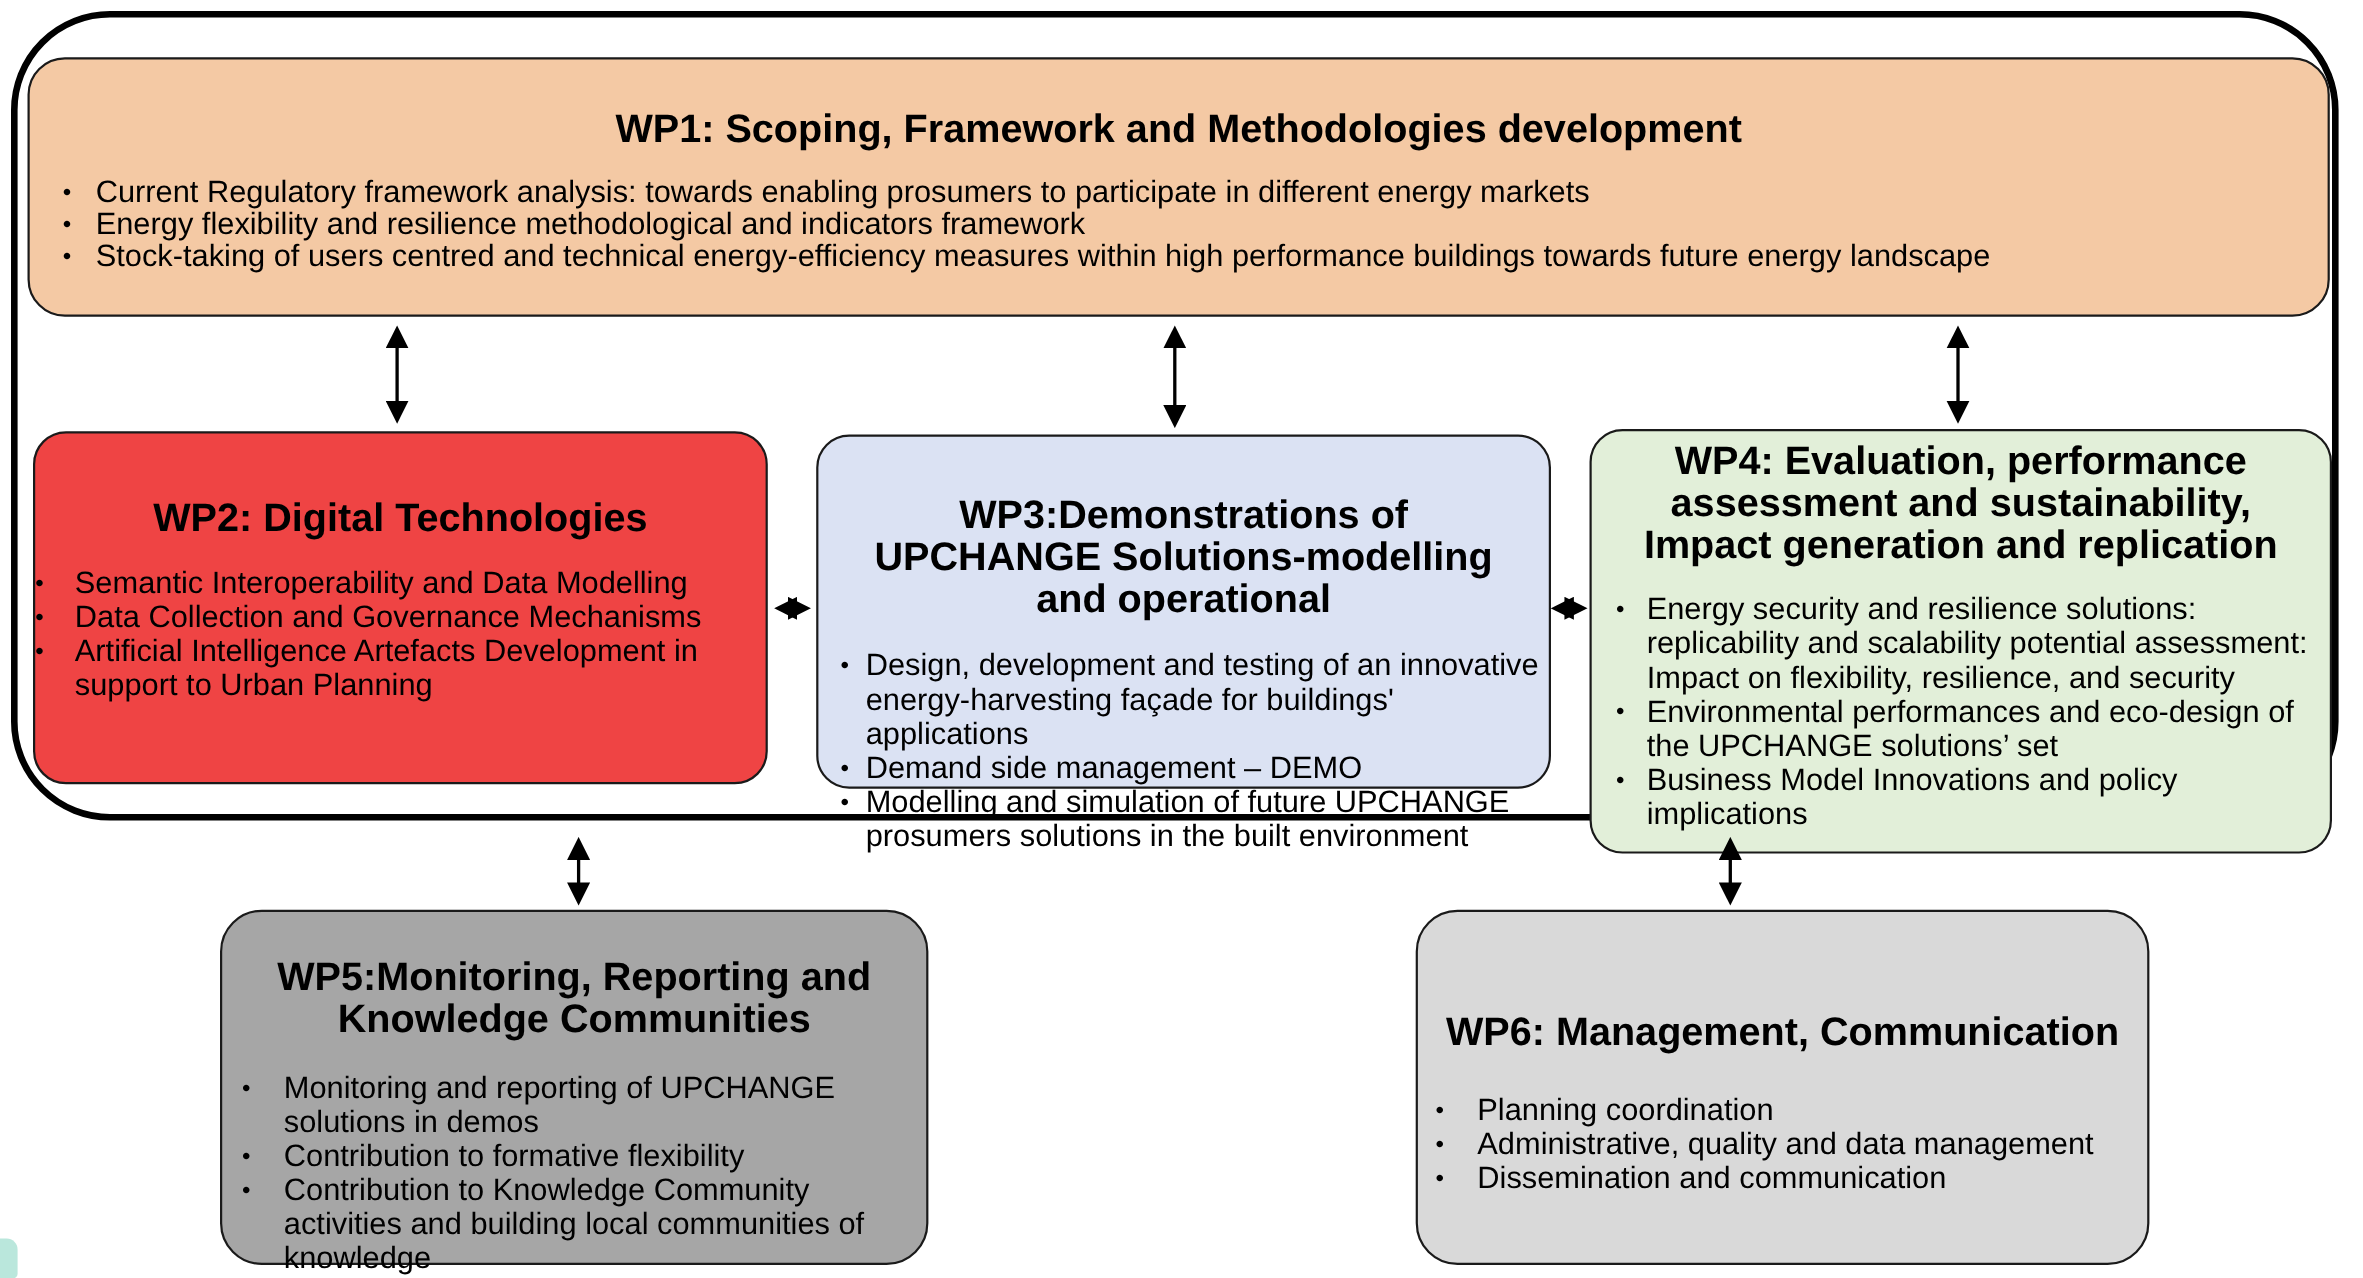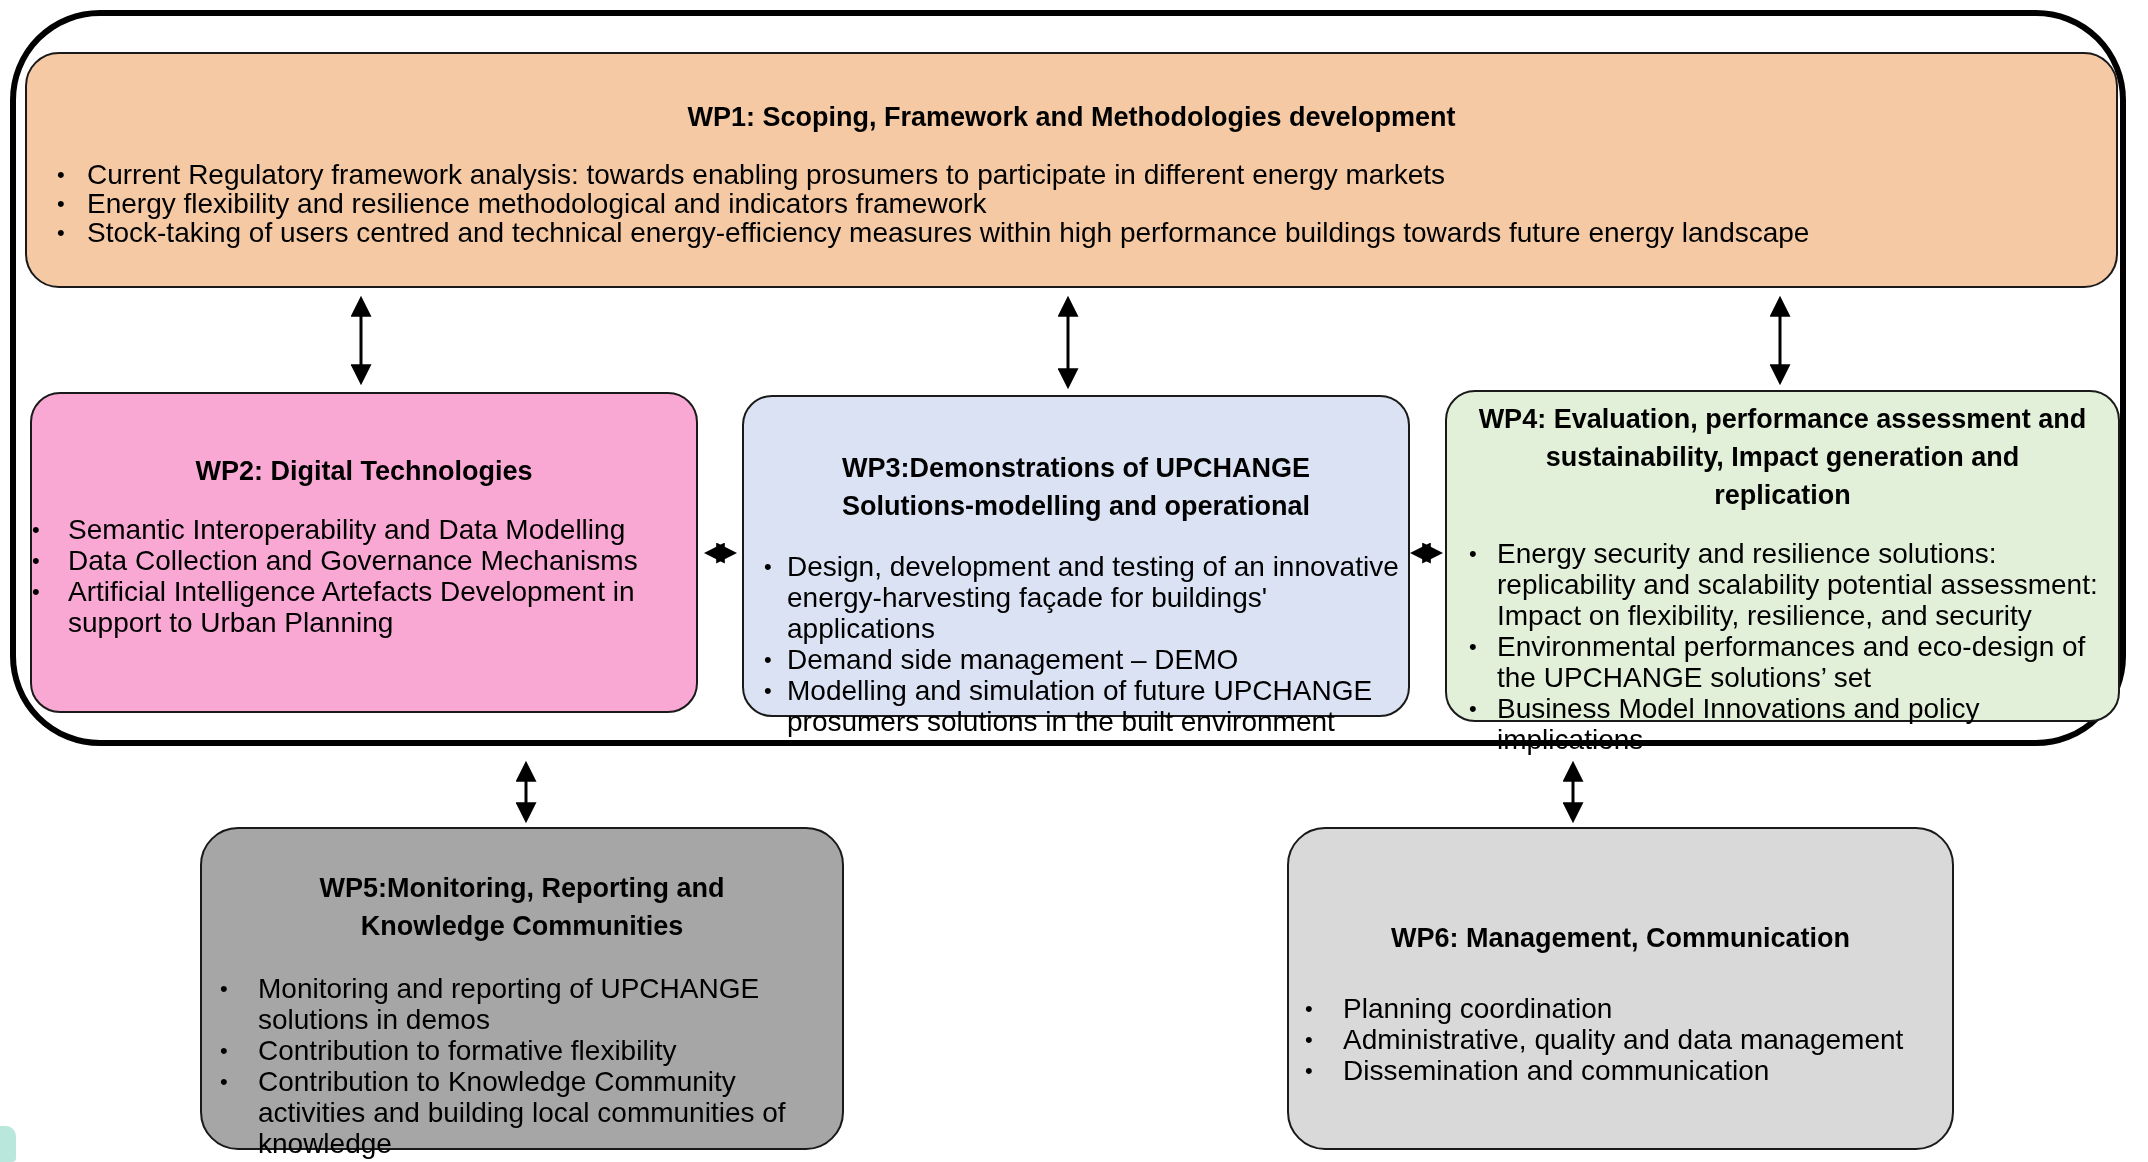--- a/index.html
+++ b/index.html
@@ -22,21 +22,21 @@
     box-sizing: border-box;
   }
   .wp-box {
     position: absolute;
     box-sizing: border-box;
     border: 2px solid #1a1a1a;
     border-radius: 30px;
   }
   .wp-title {
     font-weight: bold;
-    font-size: 27px;
+    font-size: 36px;
     line-height: 38px;
     text-align: center;
     letter-spacing: 0px;
   }
   .wp-bullets {
     list-style: none;
     margin: 0;
     padding: 0;
     font-size: 28px;
     line-height: 31px;
@@ -53,21 +53,21 @@
 
   
   #wp1 { left: 25px; top: 52px; width: 2093px; height: 236px; border-radius: 34px; }
   #wp1 .wp-title { margin-top: 44px; }
   #wp1 .wp-bullets { margin-top: 24px; padding-left: 30px; line-height: 29px; }
   #wp1 .wp-bullets li { padding-left: 30px; }
 
   
   #wp2 { left: 30px;  top: 392px; width: 668px; height: 321px; }
   #wp3 { left: 742px; top: 395px; width: 668px; height: 322px; }
-  #wp4 { left: 1445px; top: 390px; width: 675px; height: 332px; }
+  #wp4 { left: 1445px; top: 390px; width: 675px; height: 386px; }
 
   #wp2 .wp-title { margin-top: 58px; }
   #wp2 .wp-bullets { margin-top: 24px; }
   #wp2 .wp-bullets li { padding-left: 36px; }
 
   #wp3 .wp-title { margin-top: 52px; padding: 0 34px; }
   #wp3 .wp-bullets { margin-top: 26px; padding-left: 20px; }
   #wp3 .wp-bullets li { padding-left: 23px; }
 
   #wp4 .wp-title { margin-top: 8px; padding: 0 28px; }
@@ -110,21 +110,21 @@
 
   <div id="wp1" class="wp-box" style="background-color: rgb(244, 201, 164);">
     <div class="wp-title">WP1: Scoping, Framework and Methodologies development</div>
     <ul class="wp-bullets">
         <li>Current Regulatory framework analysis: towards enabling prosumers to participate in different energy markets</li>
         <li>Energy flexibility and resilience methodological and indicators framework</li>
         <li>Stock-taking of users centred and technical energy-efficiency measures within high performance buildings towards future energy landscape</li>
       </ul>
   </div>
 
-  <div id="wp2" class="wp-box" style="background-color: #f9a8d4;">
+  <div id="wp2" class="wp-box" style="background-color: #ef4444;">
     <div class="wp-title">WP2: Digital Technologies</div>
     <ul class="wp-bullets">
         <li>Semantic Interoperability and Data Modelling</li>
         <li>Data Collection and Governance Mechanisms</li>
         <li>Artificial Intelligence Artefacts Development in support to Urban Planning</li>
       </ul>
   </div>
 
   <div id="wp3" class="wp-box" style="background-color: rgb(219, 226, 243);">
     <div class="wp-title">WP3:Demonstrations of UPCHANGE Solutions-modelling and operational</div>

